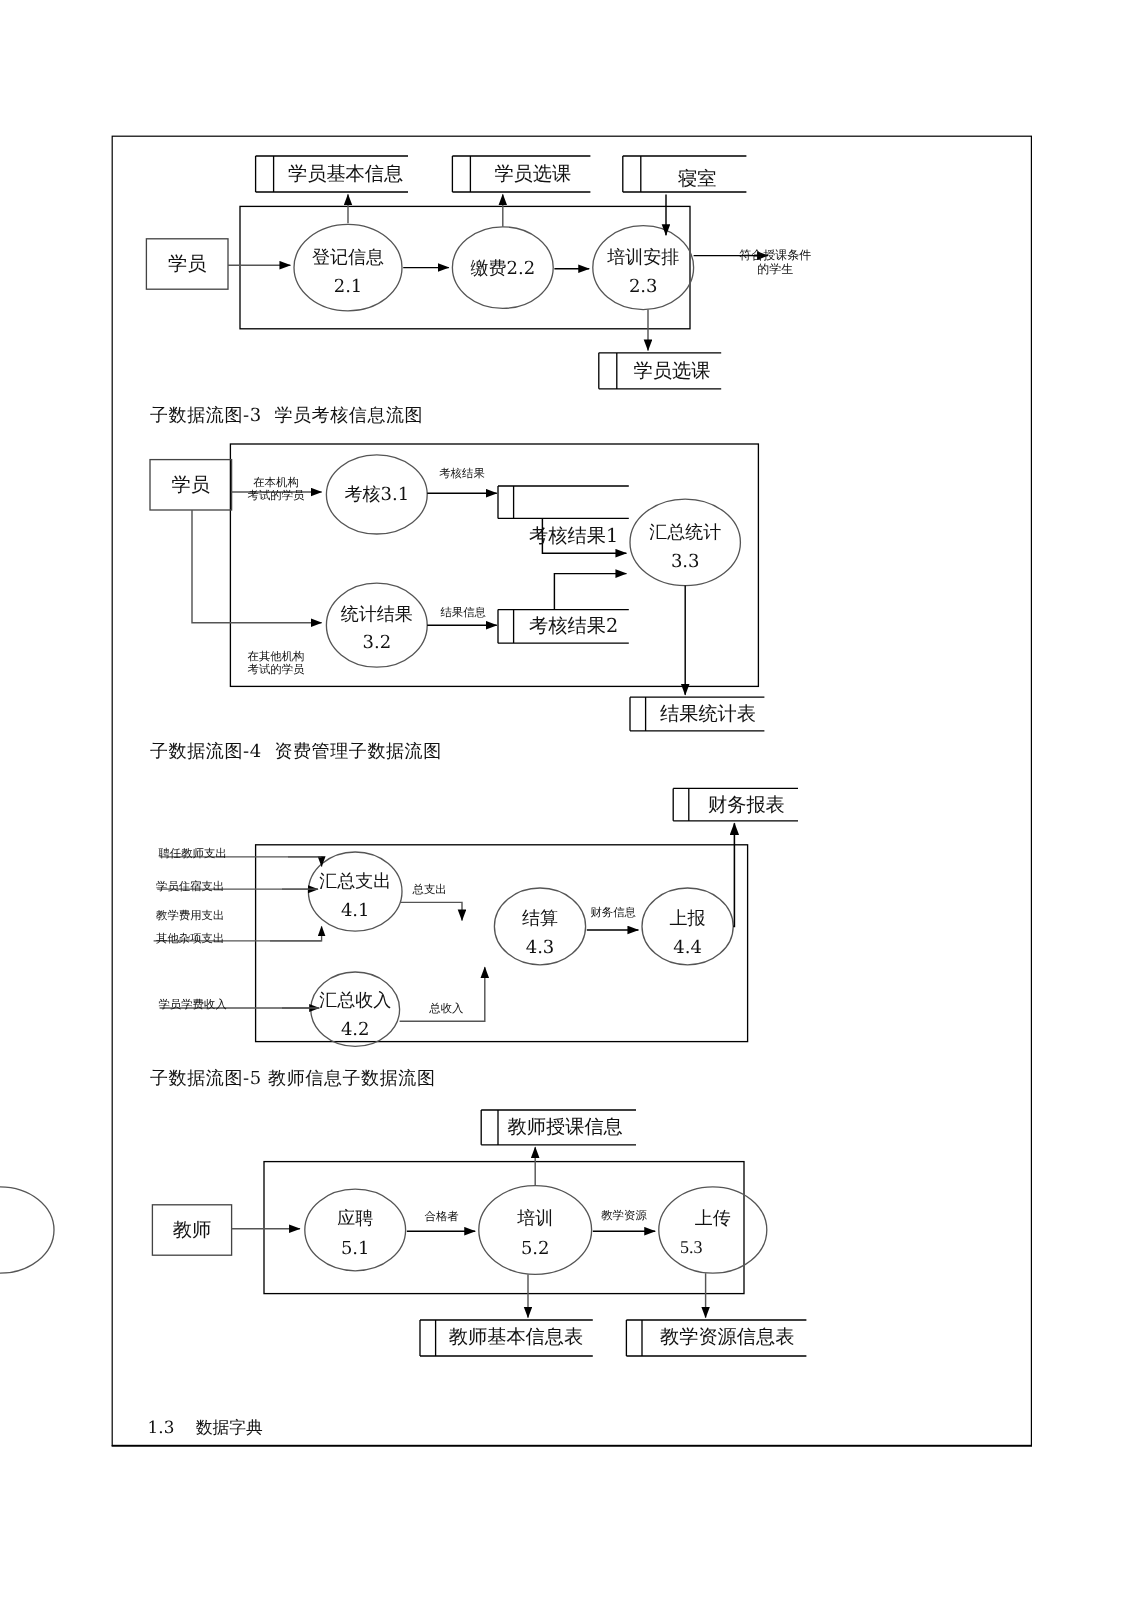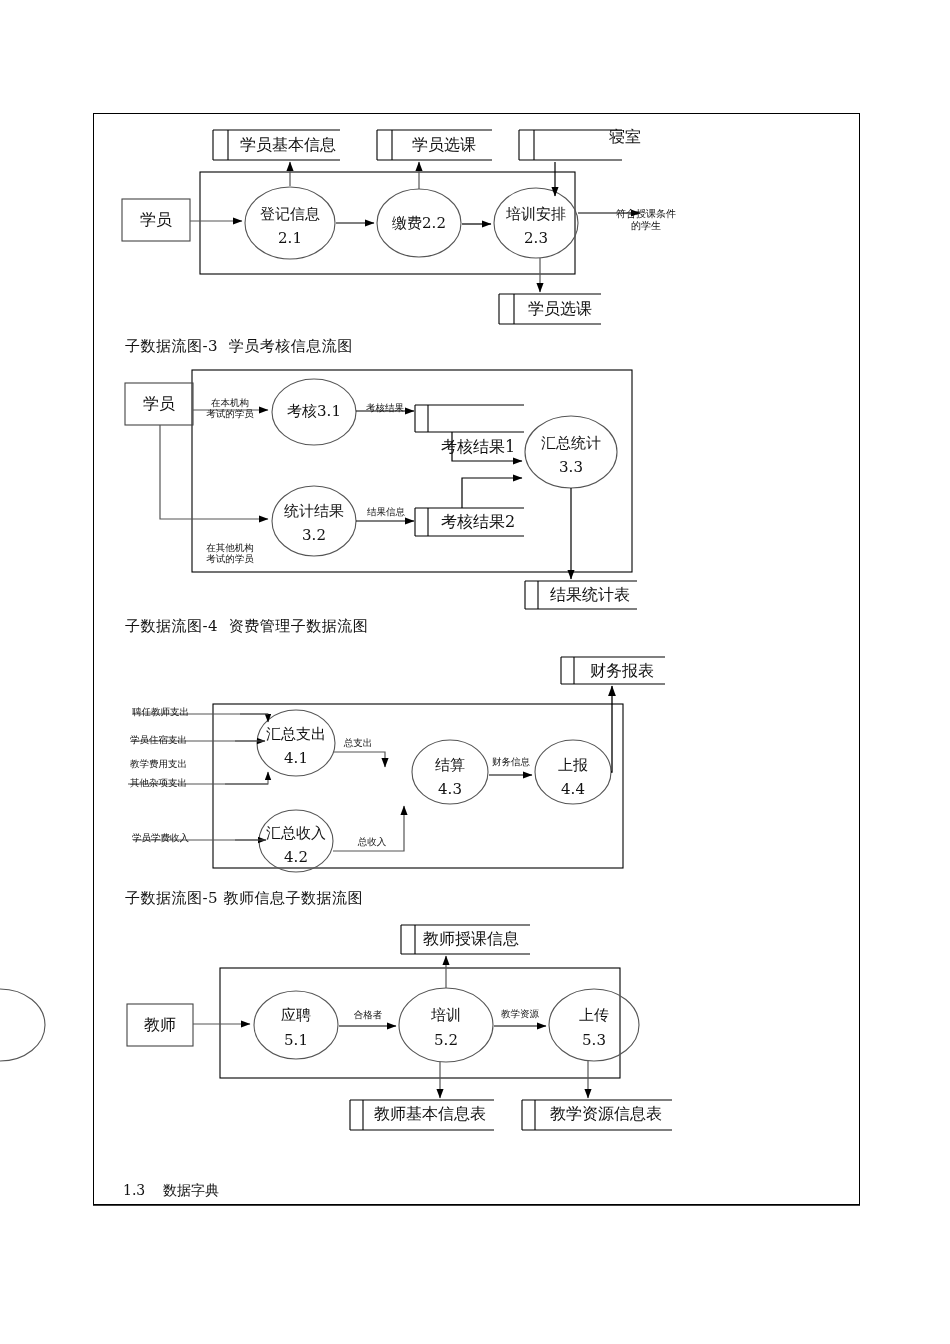--- a/index.html
+++ b/index.html
@@ -219,21 +219,21 @@
     <line x1="440" y1="1062" x2="440" y2="1098" marker-end="url(#ah)"></line>
 
     <line x1="588" y1="1061" x2="588" y2="1098" marker-end="url(#ah)"></line>
   </g>
 
   <line x1="93" y1="1205" x2="860" y2="1205" stroke="#000" stroke-width="1.4"></line>
 </svg>
 
 <div class="lbl store-label centerx" style="left:288px; top:136px;">学员基本信息</div>
 <div class="lbl store-label centerx" style="left:444px; top:136px;">学员选课</div>
-<div class="lbl store-label centerx" style="left:581px; top:128px;margin-left:44px;">寝室</div>
+<div class="lbl store-label centerx" style="left:581px; top:140px;">寝室</div>
 <div class="lbl store-label centerx" style="left:560px; top:300px;">学员选课</div>
 
 <div class="lbl entity-label center" style="left:156px; top:220px;">学员</div>
 
 <div class="lbl proc-label center" style="left:290px; top:215px;">登记信息</div>
 <div class="lbl proc-label center" style="left:290px; top:239px;">2.1</div>
 <div class="lbl proc-label center" style="left:419px; top:224px;">缴费2.2</div>
 <div class="lbl proc-label center" style="left:536px; top:215px;">培训安排</div>
 <div class="lbl proc-label center" style="left:536px; top:239px;">2.3</div>
 
@@ -251,21 +251,21 @@
 <div class="lbl proc-label center" style="left:571px; top:468px;">3.3</div>
 
 <div class="lbl store-label centerx" style="left:478px; top:410px;margin-top:28px;">考核结果1</div>
 <div class="lbl store-label centerx" style="left:478px; top:513px;">考核结果2</div>
 <div class="lbl store-label centerx" style="left:590px; top:586px;">结果统计表</div>
 
 <div class="lbl flow-label-sm center" style="left:230px; top:409px; width:74px;">在本机构
 考试的学员</div>
 <div class="lbl flow-label-sm center" style="left:230px; top:519px; width:82px;margin-top:35px;">在其他机构
 考试的学员</div>
-<div class="lbl flow-label-sm center" style="left:385px; top:408px;text-align:center;">考核结果</div>
+<div class="lbl flow-label-sm center" style="left:385px; top:396px;text-align:center;">考核结果</div>
 <div class="lbl flow-label-sm center" style="left:386px; top:512px;">结果信息</div>
 
 <div class="lbl section-title" style="left:125px; top:618px;"><span>子数据流图-4</span>&nbsp; <span>资费管理子数据流图</span></div>
 
 <div class="lbl store-label centerx" style="left:622px; top:662px;">财务报表</div>
 
 <div class="lbl flow-label-sm" style="left:132px; top:707px;">聘任教师支出</div>
 <div class="lbl flow-label-sm" style="left:130px; top:735px;">学员住宿支出</div>
 <div class="lbl flow-label-sm" style="left:130px; top:759px;">教学费用支出</div>
 <div class="lbl flow-label-sm" style="left:130px; top:778px;">其他杂项支出</div>
@@ -290,18 +290,18 @@
 <div class="lbl store-label centerx" style="left:430px; top:1105px;">教师基本信息表</div>
 <div class="lbl store-label centerx" style="left:606px; top:1105px;">教学资源信息表</div>
 
 <div class="lbl entity-label center" style="left:160px; top:1025px;">教师</div>
 
 <div class="lbl proc-label center" style="left:296px; top:1016px;">应聘</div>
 <div class="lbl proc-label center" style="left:296px; top:1041px;">5.1</div>
 <div class="lbl proc-label center" style="left:446px; top:1016px;">培训</div>
 <div class="lbl proc-label center" style="left:446px; top:1041px;">5.2</div>
 <div class="lbl proc-label center" style="left:594px; top:1016px;">上传</div>
-<div class="lbl proc-label center" style="left:594px; top:1041px;">5.3</div>
+<div class="lbl proc-label center" style="left:576px; top:1041px;font-family:Liberation Serif, serif;">5.3</div>
 
 <div class="lbl flow-label-sm center" style="left:368px; top:1015px;">合格者</div>
 <div class="lbl flow-label-sm center" style="left:520px; top:1014px;">教学资源</div>
 
 <div class="lbl footer-text" style="left:123px; top:1182px;"><span>1.3</span>&nbsp;&nbsp;&nbsp;&nbsp;<span>数据字典</span></div>
 
 </body></html>

